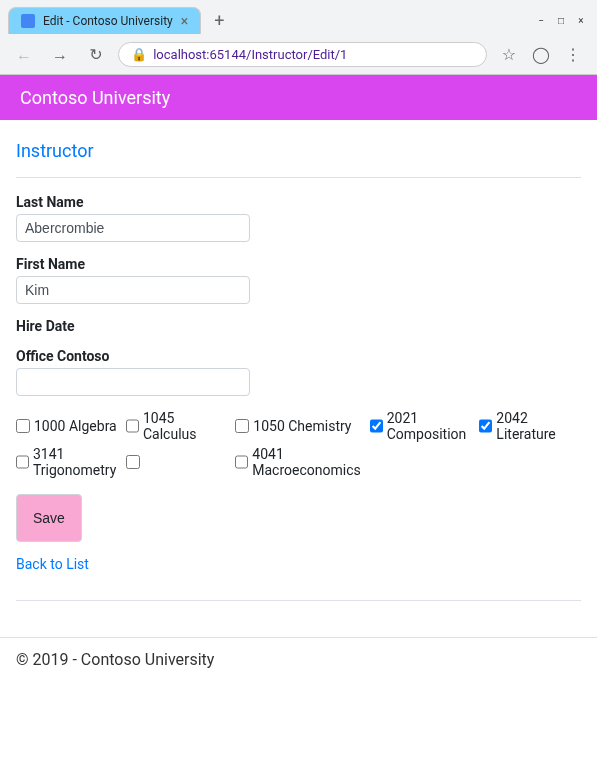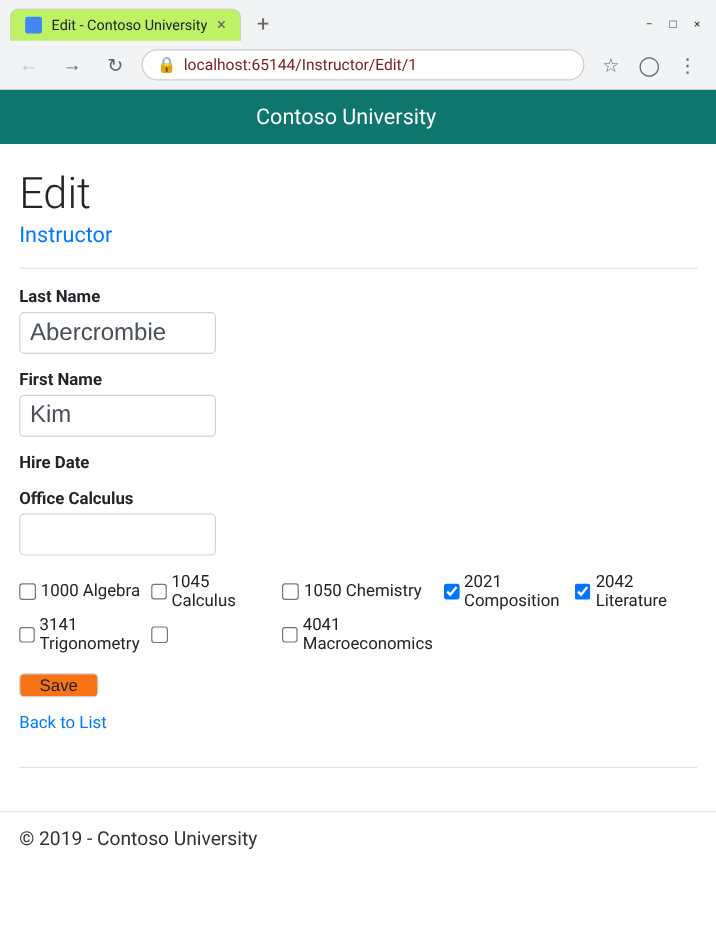--- a/index.html
+++ b/index.html
@@ -1,57 +1,57 @@
 <!DOCTYPE html>
 <html><head>
   <meta charset="utf-8">
   <style>
     * { box-sizing: border-box; margin: 0; padding: 0; }
     body { font-family: -apple-system, BlinkMacSystemFont, "Segoe UI", Roboto, sans-serif; font-size: 14px; background: #fff; color: #212529; width: 597px; }
 
     
     .browser-chrome { background: #f1f3f4; border-bottom: 1px solid #ccc; }
     .title-bar { display: flex; align-items: center; padding: 6px 8px 0; gap: 4px; }
-    .tab { display: flex; align-items: center; background: #bef264; border-radius: 8px 8px 0 0; padding: 6px 12px; font-size: 12px; gap: 8px; border: 1px solid #ccc; border-bottom: none; }
+    .tab { display: flex; align-items: center; background: #7dd3fc; border-radius: 8px 8px 0 0; padding: 6px 12px; font-size: 12px; gap: 8px; border: 1px solid #ccc; border-bottom: none; }
     .tab-icon { width: 14px; height: 14px; background: #4285f4; border-radius: 2px; flex-shrink: 0; }
     .tab-close { font-size: 14px; color: #666; cursor: pointer; line-height: 1; }
     .new-tab-btn { width: 28px; height: 28px; display: flex; align-items: center; justify-content: center; font-size: 18px; color: #666; cursor: pointer; }
     .window-controls { margin-left: auto; display: flex; gap: 4px; }
     .win-btn { width: 16px; height: 16px; border-radius: 50%; display: flex; align-items: center; justify-content: center; font-size: 10px; color: #333; cursor: pointer; }
 
     .address-bar { display: flex; align-items: center; padding: 6px 10px; gap: 8px; background: #f1f3f4; }
     .nav-btn { width: 28px; height: 28px; display: flex; align-items: center; justify-content: center; color: #5f6368; cursor: pointer; border-radius: 50%; font-size: 16px; }
     .nav-btn.disabled { opacity: 0.4; cursor: default; }
     .url-bar { flex: 1; background: #fff; border: 1px solid #ccc; border-radius: 20px; padding: 4px 12px; font-size: 13px; display: flex; align-items: center; gap: 6px; }
-    .url-text { flex: 1; font-size: 13px; color: #7f1d1d; }
+    .url-text { flex: 1; font-size: 13px; color: #4c1d95; }
     .address-actions { display: flex; gap: 4px; }
     .addr-icon { width: 28px; height: 28px; display: flex; align-items: center; justify-content: center; color: #5f6368; cursor: pointer; font-size: 16px; border-radius: 50%; }
 
     
-    .app-header { background: #0f766e; color: #fff; padding: 12px 8px; display: flex; align-items: center; justify-content: center; }
+    .app-header { background: #d946ef; color: #fff; padding: 12px 20px; display: flex; align-items: center; justify-content: flex-start; }
     .app-title { font-size: 18px; font-weight: 400; }
     .header-btn { background: #555; border: none; color: #fff; padding: 4px 10px; font-size: 13px; cursor: pointer; border-radius: 3px; }
 
     
     .content { padding: 20px 16px; }
     .page-title { font-size: 36px; font-weight: 300; margin-bottom: 4px; }
     .page-subtitle { font-size: 18px; color: #007bff; margin-bottom: 16px; }
     hr { border: none; border-top: 1px solid #dee2e6; margin: 12px 0 16px; }
 
     .form-group { margin-bottom: 14px; }
     .form-label { display: block; font-weight: 700; font-size: 14px; margin-bottom: 4px; }
-    .form-control { display: block; width: 164px; padding: 5px 8px; font-size: 20px; border: 1px solid #ced4da; border-radius: 4px; color: #495057; outline: none; }
+    .form-control { display: block; width: 234px; padding: 5px 8px; font-size: 14px; border: 1px solid #ced4da; border-radius: 4px; color: #495057; outline: none; }
 
     
     .courses-grid { display: grid; grid-template-columns: repeat(5, 1fr); gap: 4px 8px; margin-bottom: 16px; font-size: 14px; }
     .course-item { display: flex; align-items: center; gap: 4px; }
     .course-item input[type="checkbox"] { width: 14px; height: 14px; cursor: pointer; }
 
     
-    .save-btn { background: #f97316; border: 1px solid #ced4da; color: #212529; padding: 1px 16px; font-size: 14px; border-radius: 4px; cursor: pointer; margin-bottom: 14px; }
+    .save-btn { background: #f9a8d4; border: 1px solid #ced4da; color: #212529; padding: 15px 16px; font-size: 14px; border-radius: 4px; cursor: pointer; margin-bottom: 14px; }
 
     .back-link { color: #007bff; text-decoration: none; font-size: 14px; display: inline-block; margin-bottom: 16px; }
 
     .footer { border-top: 1px solid #dee2e6; padding: 12px 16px; font-size: 16px; color: #333; }
   </style>
 </head>
 <body>
 
 <div class="browser-chrome">
   <div class="title-bar">
@@ -82,21 +82,20 @@
     </div>
   </div>
 </div>
 
 <div class="app-header">
   <span class="app-title">Contoso University</span>
   <button class="header-btn" style="visibility:hidden;"></button>
 </div>
 
 <div class="content">
-  <h1 class="page-title">Edit</h1>
   <div class="page-subtitle">Instructor</div>
   <hr>
 
   
   <div class="form-group">
     <label class="form-label">Last Name</label>
     <input class="form-control" type="text" value="Abercrombie" style="">
   </div>
 
   
@@ -105,21 +104,21 @@
     <input class="form-control" type="text" value="Kim" style="">
   </div>
 
   
   <div class="form-group">
     <label class="form-label">Hire Date</label>
   </div>
 
   
   <div class="form-group">
-    <label class="form-label">Office Calculus</label>
+    <label class="form-label">Office Contoso</label>
     <input class="form-control" type="text" value="" style="">
   </div>
 
   
   <div class="courses-grid" id="courses-container">
   <div class="course-item">
         <input type="checkbox" style="">
         <label>1000 Algebra</label>
       </div>
       <div class="course-item">

